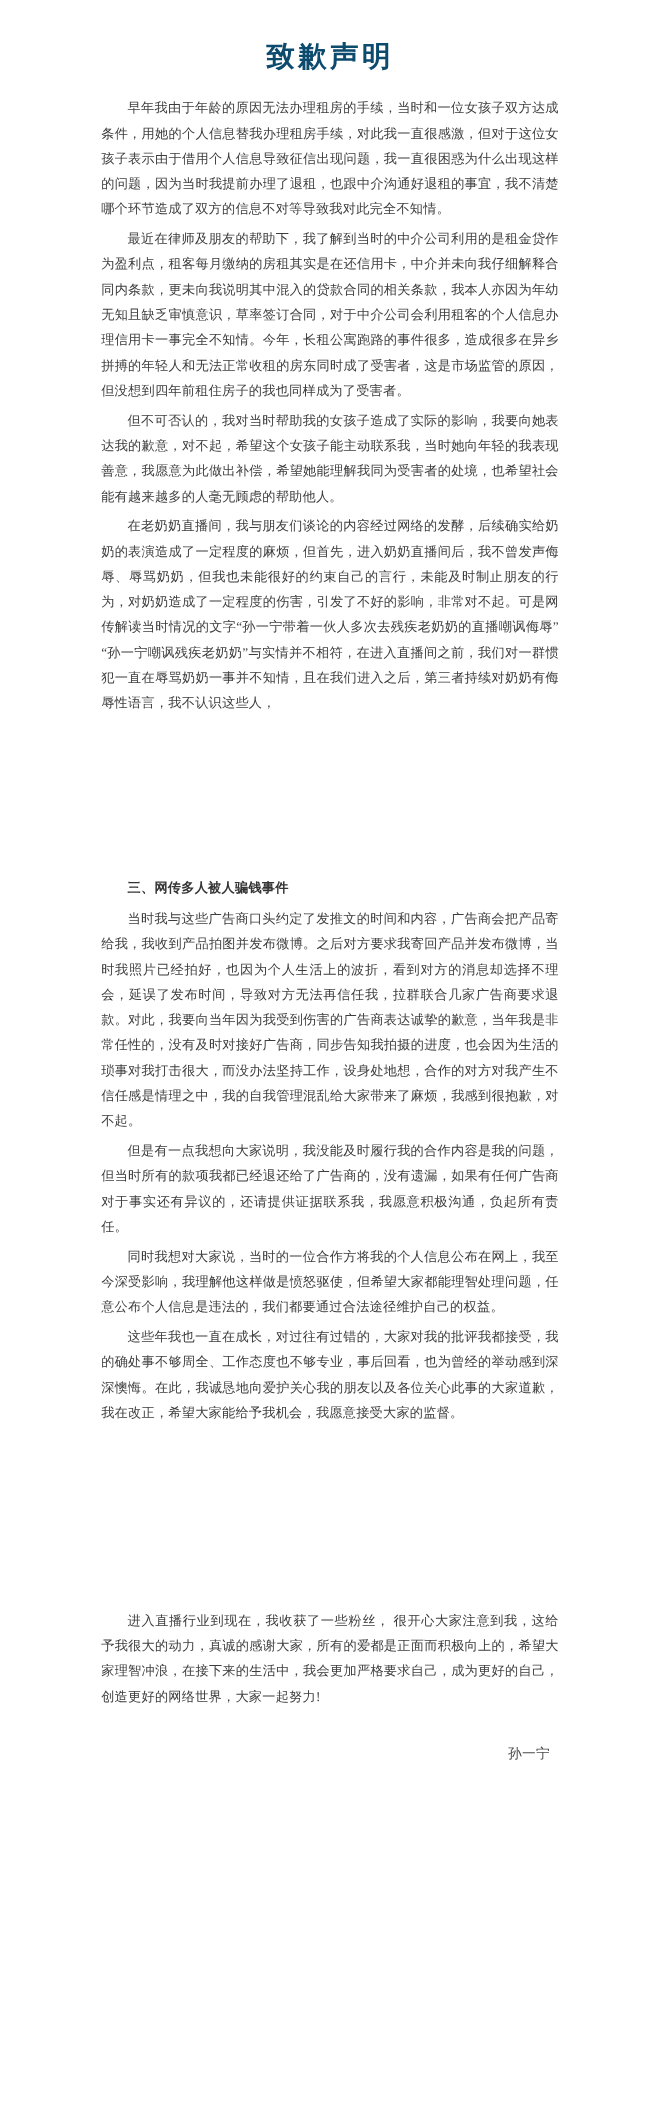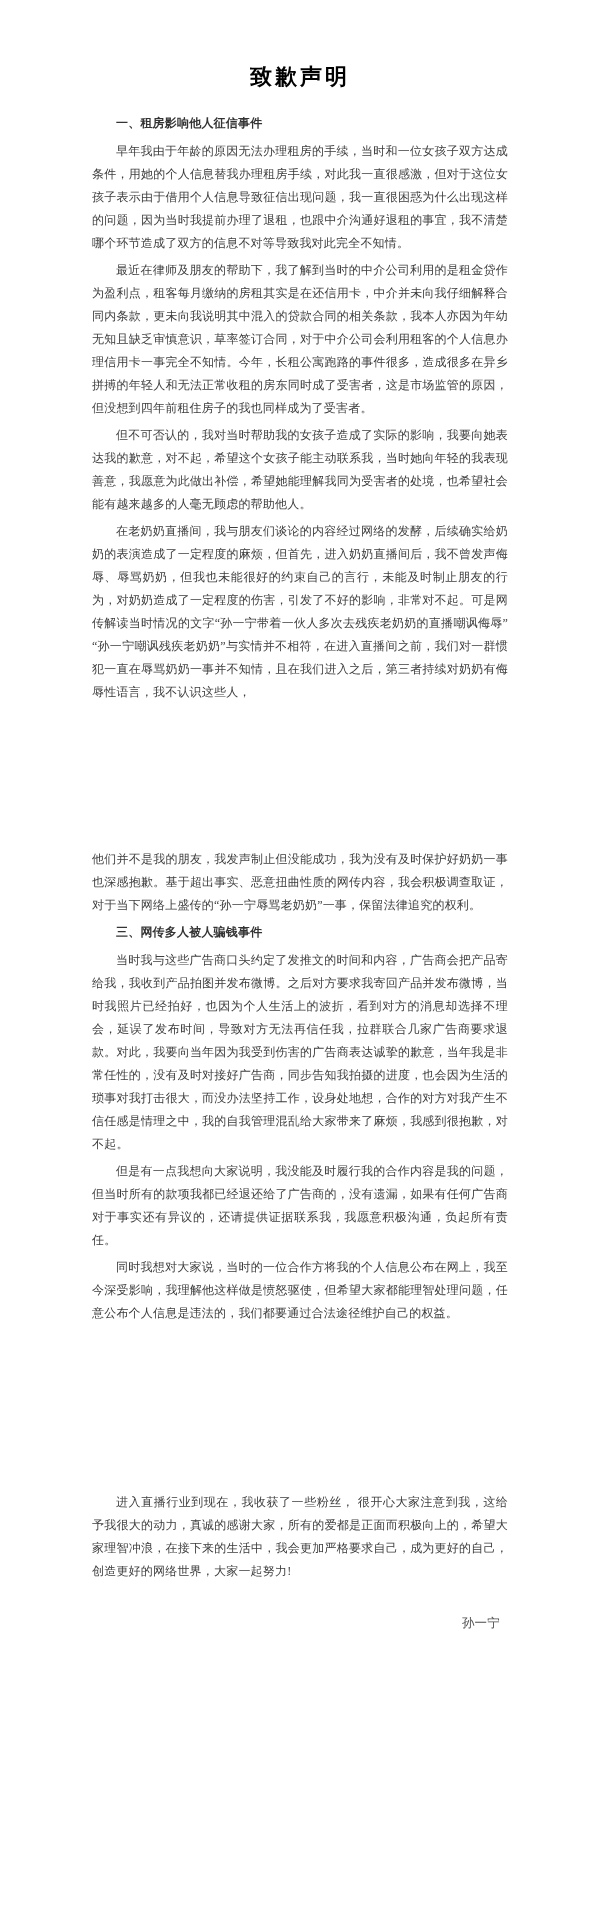--- a/index.html
+++ b/index.html
@@ -19,26 +19,26 @@
   }
   .doc-content {
     width: 416px;
     margin: 0 auto;
     font-size: 12px;
     line-height: 23px;
     text-align: justify;
     letter-spacing: 0.2px;
   }
   .doc-title {
-    margin: 62px 0 20px 0;
+    margin: 37px 0 20px 0;
     text-align: center;
-    font-size: 22px;
+    font-size: 26px;
     line-height: 30px;
     font-weight: 700;
-    color: #000000;
+    color: #0c4a6e;
     letter-spacing: 3px;
   }
   .para {
     margin: 0 0 4px 0;
     text-indent: 2em;
   }
   .para.no-indent {
     text-indent: 0;
   }
   .sec-heading {
@@ -62,35 +62,34 @@
 </style>
 </head>
 <body>
 
 <div class="doc-page">
   <h1 class="doc-title">致歉声明</h1>
 
   <div class="doc-content">
 
 
-    <p class="sec-heading">一、租房影响他人征信事件</p>
     <p class="para">早年我由于年龄的原因无法办理租房的手续，当时和一位女孩子双方达成条件，用她的个人信息替我办理租房手续，对此我一直很感激，但对于这位女孩子表示由于借用个人信息导致征信出现问题，我一直很困惑为什么出现这样的问题，因为当时我提前办理了退租，也跟中介沟通好退租的事宜，我不清楚哪个环节造成了双方的信息不对等导致我对此完全不知情。</p>
     <p class="para">最近在律师及朋友的帮助下，我了解到当时的中介公司利用的是租金贷作为盈利点，租客每月缴纳的房租其实是在还信用卡，中介并未向我仔细解释合同内条款，更未向我说明其中混入的贷款合同的相关条款，我本人亦因为年幼无知且缺乏审慎意识，草率签订合同，对于中介公司会利用租客的个人信息办理信用卡一事完全不知情。今年，长租公寓跑路的事件很多，造成很多在异乡拼搏的年轻人和无法正常收租的房东同时成了受害者，这是市场监管的原因，但没想到四年前租住房子的我也同样成为了受害者。</p>
     <p class="para">但不可否认的，我对当时帮助我的女孩子造成了实际的影响，我要向她表达我的歉意，对不起，希望这个女孩子能主动联系我，当时她向年轻的我表现善意，我愿意为此做出补偿，希望她能理解我同为受害者的处境，也希望社会能有越来越多的人毫无顾虑的帮助他人。</p>
 
     <p class="para">在老奶奶直播间，我与朋友们谈论的内容经过网络的发酵，后续确实给奶奶的表演造成了一定程度的麻烦，但首先，进入奶奶直播间后，我不曾发声侮辱、辱骂奶奶，但我也未能很好的约束自己的言行，未能及时制止朋友的行为，对奶奶造成了一定程度的伤害，引发了不好的影响，非常对不起。可是网传解读当时情况的文字“孙一宁带着一伙人多次去残疾老奶奶的直播嘲讽侮辱”“孙一宁嘲讽残疾老奶奶”与实情并不相符，在进入直播间之前，我们对一群惯犯一直在辱骂奶奶一事并不知情，且在我们进入之后，第三者持续对奶奶有侮辱性语言，我不认识这些人，</p>
 
     <div class="page-gap-1"></div>
 
-    <p class="para no-indent">他们并不是我的朋友，我发声制止但没能成功，我为没有及时保护好奶奶一事也深感抱歉。基于超出事实、恶意扭曲性质的网传内容，我会积极调查取证，对于当下网络上盛传的“孙一宁辱骂老奶奶”一事，保留法律追究的权利。</p>
 
     <p class="sec-heading">三、网传多人被人骗钱事件</p>
     <p class="para">当时我与这些广告商口头约定了发推文的时间和内容，广告商会把产品寄给我，我收到产品拍图并发布微博。之后对方要求我寄回产品并发布微博，当时我照片已经拍好，也因为个人生活上的波折，看到对方的消息却选择不理会，延误了发布时间，导致对方无法再信任我，拉群联合几家广告商要求退款。对此，我要向当年因为我受到伤害的广告商表达诚挚的歉意，当年我是非常任性的，没有及时对接好广告商，同步告知我拍摄的进度，也会因为生活的琐事对我打击很大，而没办法坚持工作，设身处地想，合作的对方对我产生不信任感是情理之中，我的自我管理混乱给大家带来了麻烦，我感到很抱歉，对不起。</p>
     <p class="para">但是有一点我想向大家说明，我没能及时履行我的合作内容是我的问题，但当时所有的款项我都已经退还给了广告商的，没有遗漏，如果有任何广告商对于事实还有异议的，还请提供证据联系我，我愿意积极沟通，负起所有责任。</p>
     <p class="para">同时我想对大家说，当时的一位合作方将我的个人信息公布在网上，我至今深受影响，我理解他这样做是愤怒驱使，但希望大家都能理智处理问题，任意公布个人信息是违法的，我们都要通过合法途径维护自己的权益。</p>
+    <p class="para">这些年我也一直在成长，对过往有过错的，大家对我的批评我都接受，我的确处事不够周全、工作态度也不够专业，事后回看，也为曾经的举动感到深深懊悔。在此，我诚恳地向爱护关心我的朋友以及各位关心此事的大家道歉，我在改正，希望大家能给予我机会，我愿意接受大家的监督。</p>
 
     <div class="page-gap-2"></div>
 
     <p class="para">进入直播行业到现在，我收获了一些粉丝， 很开心大家注意到我，这给予我很大的动力，真诚的感谢大家，所有的爱都是正面而积极向上的，希望大家理智冲浪，在接下来的生活中，我会更加严格要求自己，成为更好的自己，创造更好的网络世界，大家一起努力!</p>
 
     <div class="signature-block">
       <div class="signature-name">孙一宁</div>
 
     </div>
 

